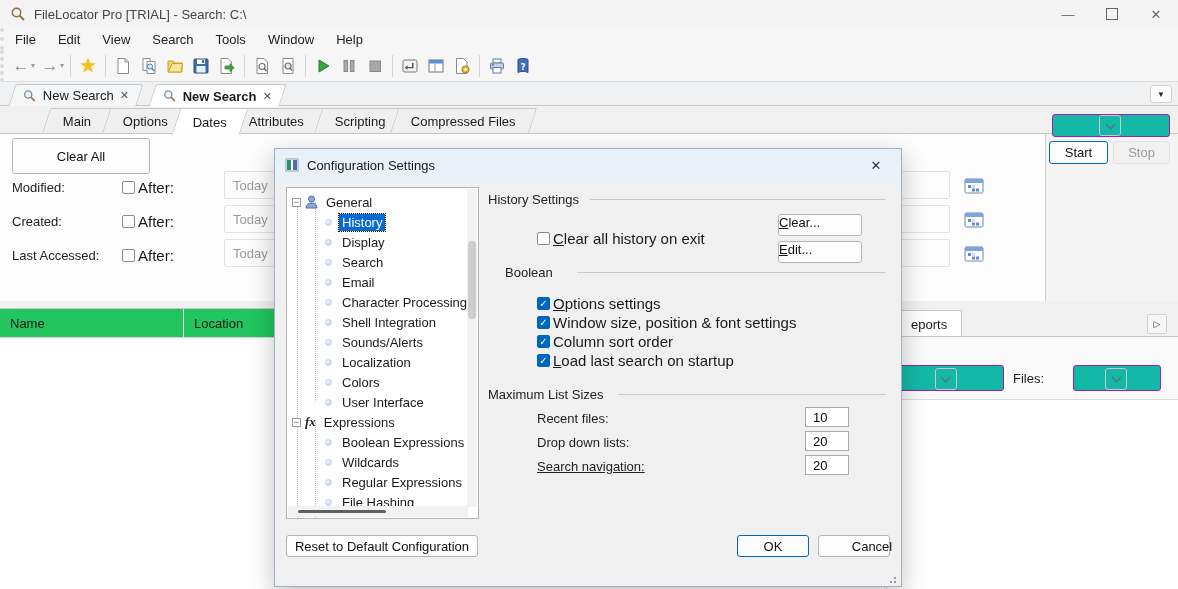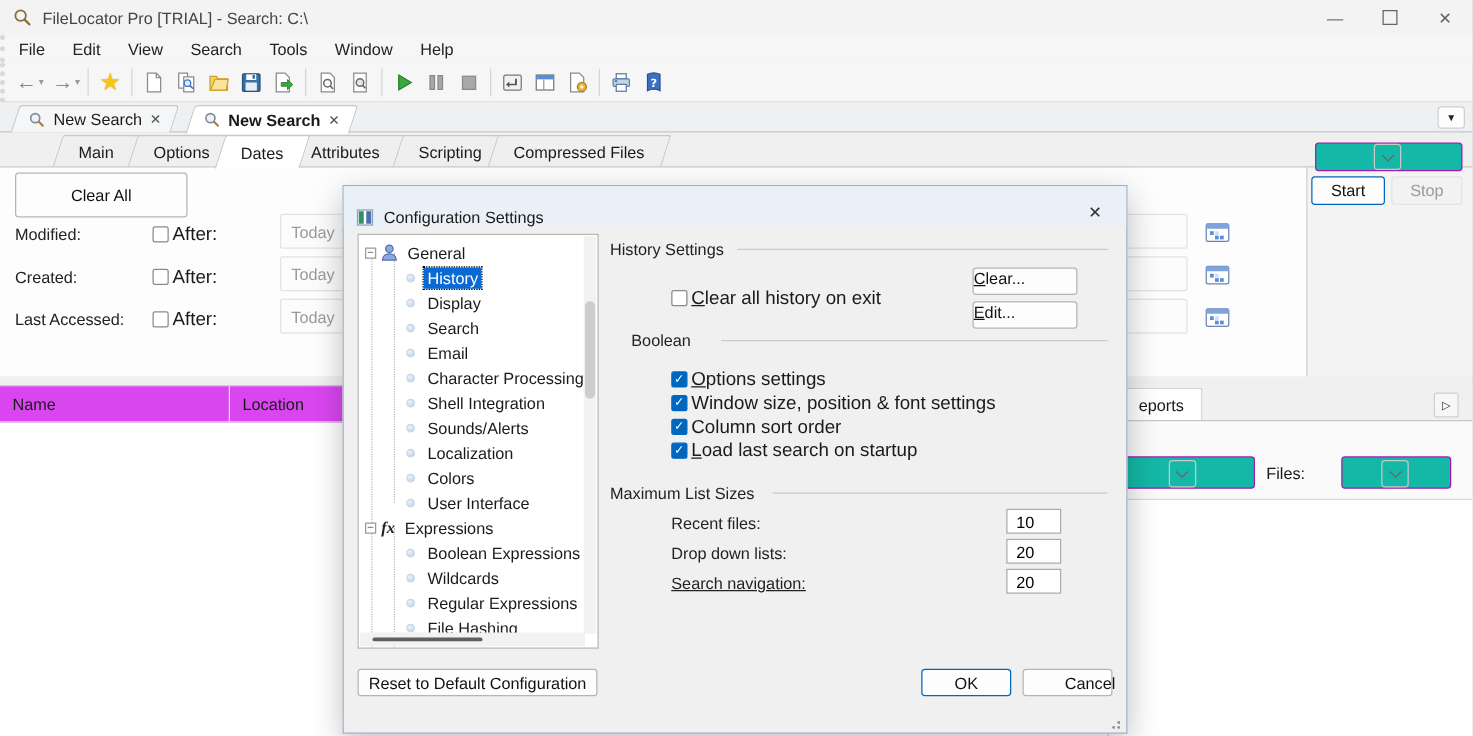--- a/index.html
+++ b/index.html
@@ -52,41 +52,41 @@
   .daterow-label{font-size:13px;color:#222;}
   .cb{width:13px;height:13px;border:1px solid #8a8a8a;background:#fff;border-radius:2px;box-sizing:border-box;}
   .cb.checked{background:#0067c0;border-color:#0067c0;color:#fff;font-size:10px;line-height:11px;text-align:center;}
   .cbrow{display:flex;align-items:center;gap:3px;}
   .cbl{font-size:15px;}
   .todayfield{background:#fcfcfc;border:1px solid #e2e2e2;border-radius:2px;color:#9a9a9a;font-size:13px;
               display:flex;align-items:center;padding-left:8px;box-sizing:border-box;}
   
   .resultsleft{left:0;top:308px;width:886px;height:281px;background:#fff;border-top:1px solid #c8c8c8;}
   .colhdr{position:absolute;top:0;height:29px;display:flex;align-items:center;padding-left:10px;font-size:13px;
-          border-right:1px solid #e0e0e0;border-bottom:1px solid #d8d8d8;box-sizing:border-box;background:#d946ef;}
+          border-right:1px solid #e0e0e0;border-bottom:1px solid #d8d8d8;box-sizing:border-box;background:#22c55e;}
   .rpanel{left:886px;top:308px;width:292px;height:281px;background:#f0f0f0;border-left:1px solid #d0d0d0;}
   .rtab{position:absolute;left:9px;top:2px;height:26px;padding:0 14px;background:#fff;border:1px solid #c8c8c8;
         border-bottom:none;border-radius:2px 2px 0 0;display:flex;align-items:center;font-size:13px;}
   .rarrowbtn{position:absolute;right:12px;top:6px;width:18px;height:18px;background:#f7f7f7;border:1px solid #d0d0d0;
              border-radius:2px;display:flex;align-items:center;justify-content:center;font-size:9px;color:#333;}
   .rtoolrow{position:absolute;left:0px;top:28px;width:292px;height:261px;background:#fafafa;border-top:1px solid #c8c8c8;}
   .combo{background:#14b8a6;border:1px solid #a21caf;border-radius:3px;display:flex;align-items:center;
          box-sizing:border-box;font-size:13px;flex-direction:column;}
   .combo .ctext{flex:1;padding-left:7px;white-space:nowrap;overflow:hidden;}
   .cbtnbox{width:22px;height:100%;display:flex;align-items:center;justify-content:center;border-left:1px solid #e4e4e4;}
   .chev{width:6px;height:6px;border-right:1.4px solid #666;border-bottom:1.4px solid #666;transform:rotate(45deg);margin-top:-3px;}
   .cbtnbox.rounded{border:1px solid #c8c8c8;border-radius:3px;width:20px;height:20px;margin-right:2px;}
   
   .expertcombo{left:1052px;top:114px;width:118px;height:23px;z-index:4;}
   .startbtn{left:1049px;top:141px;width:59px;height:23px;border:1px solid #0067c0;z-index:4;}
   .stopbtn{left:1113px;top:141px;width:57px;height:23px;border:1px solid #e3e3e3;color:#9a9a9a;background:#f2f2f2;z-index:4;}
   
   .dialog{left:274px;top:148px;width:626px;height:437px;background:#f0f0f0;border:1px solid #9fb0c4;
           box-shadow:0 8px 24px rgba(0,0,0,.25);z-index:10;}
-  .dlg-title{position:absolute;left:0;top:0;width:100%;height:32px;background:#e9f0f8;display:flex;align-items:flex-end;box-sizing:border-box;padding:0 10px;}
+  .dlg-title{position:absolute;left:0;top:0;width:100%;height:32px;background:#e9f0f8;display:flex;align-items:center;box-sizing:border-box;padding:0 10px;}
   .dlg-title .t{font-size:13px;margin-left:8px;flex:1;}
   .dlg-close{width:30px;height:24px;display:flex;align-items:center;justify-content:center;color:#333;font-size:13px;}
   .tree{position:absolute;left:11px;top:38px;width:193px;height:332px;background:#fff;border:1px solid #b5b5b5;
         box-sizing:border-box;overflow:hidden;}
   .trow{position:absolute;left:0;height:20px;display:flex;align-items:center;font-size:13px;white-space:nowrap;}
   .texp{width:9px;height:9px;border:1px solid #9a9a9a;background:#fff;font-size:9px;line-height:7px;text-align:center;
         color:#555;margin-right:4px;box-sizing:border-box;}
   .bullet{width:7px;height:7px;border-radius:50%;background:radial-gradient(circle at 35% 30%,#eef4fb,#b9cbe2);
           border:1px solid #c6d4e6;margin-right:7px;box-sizing:border-box;}
   .tlabel{padding:1px 3px;}

